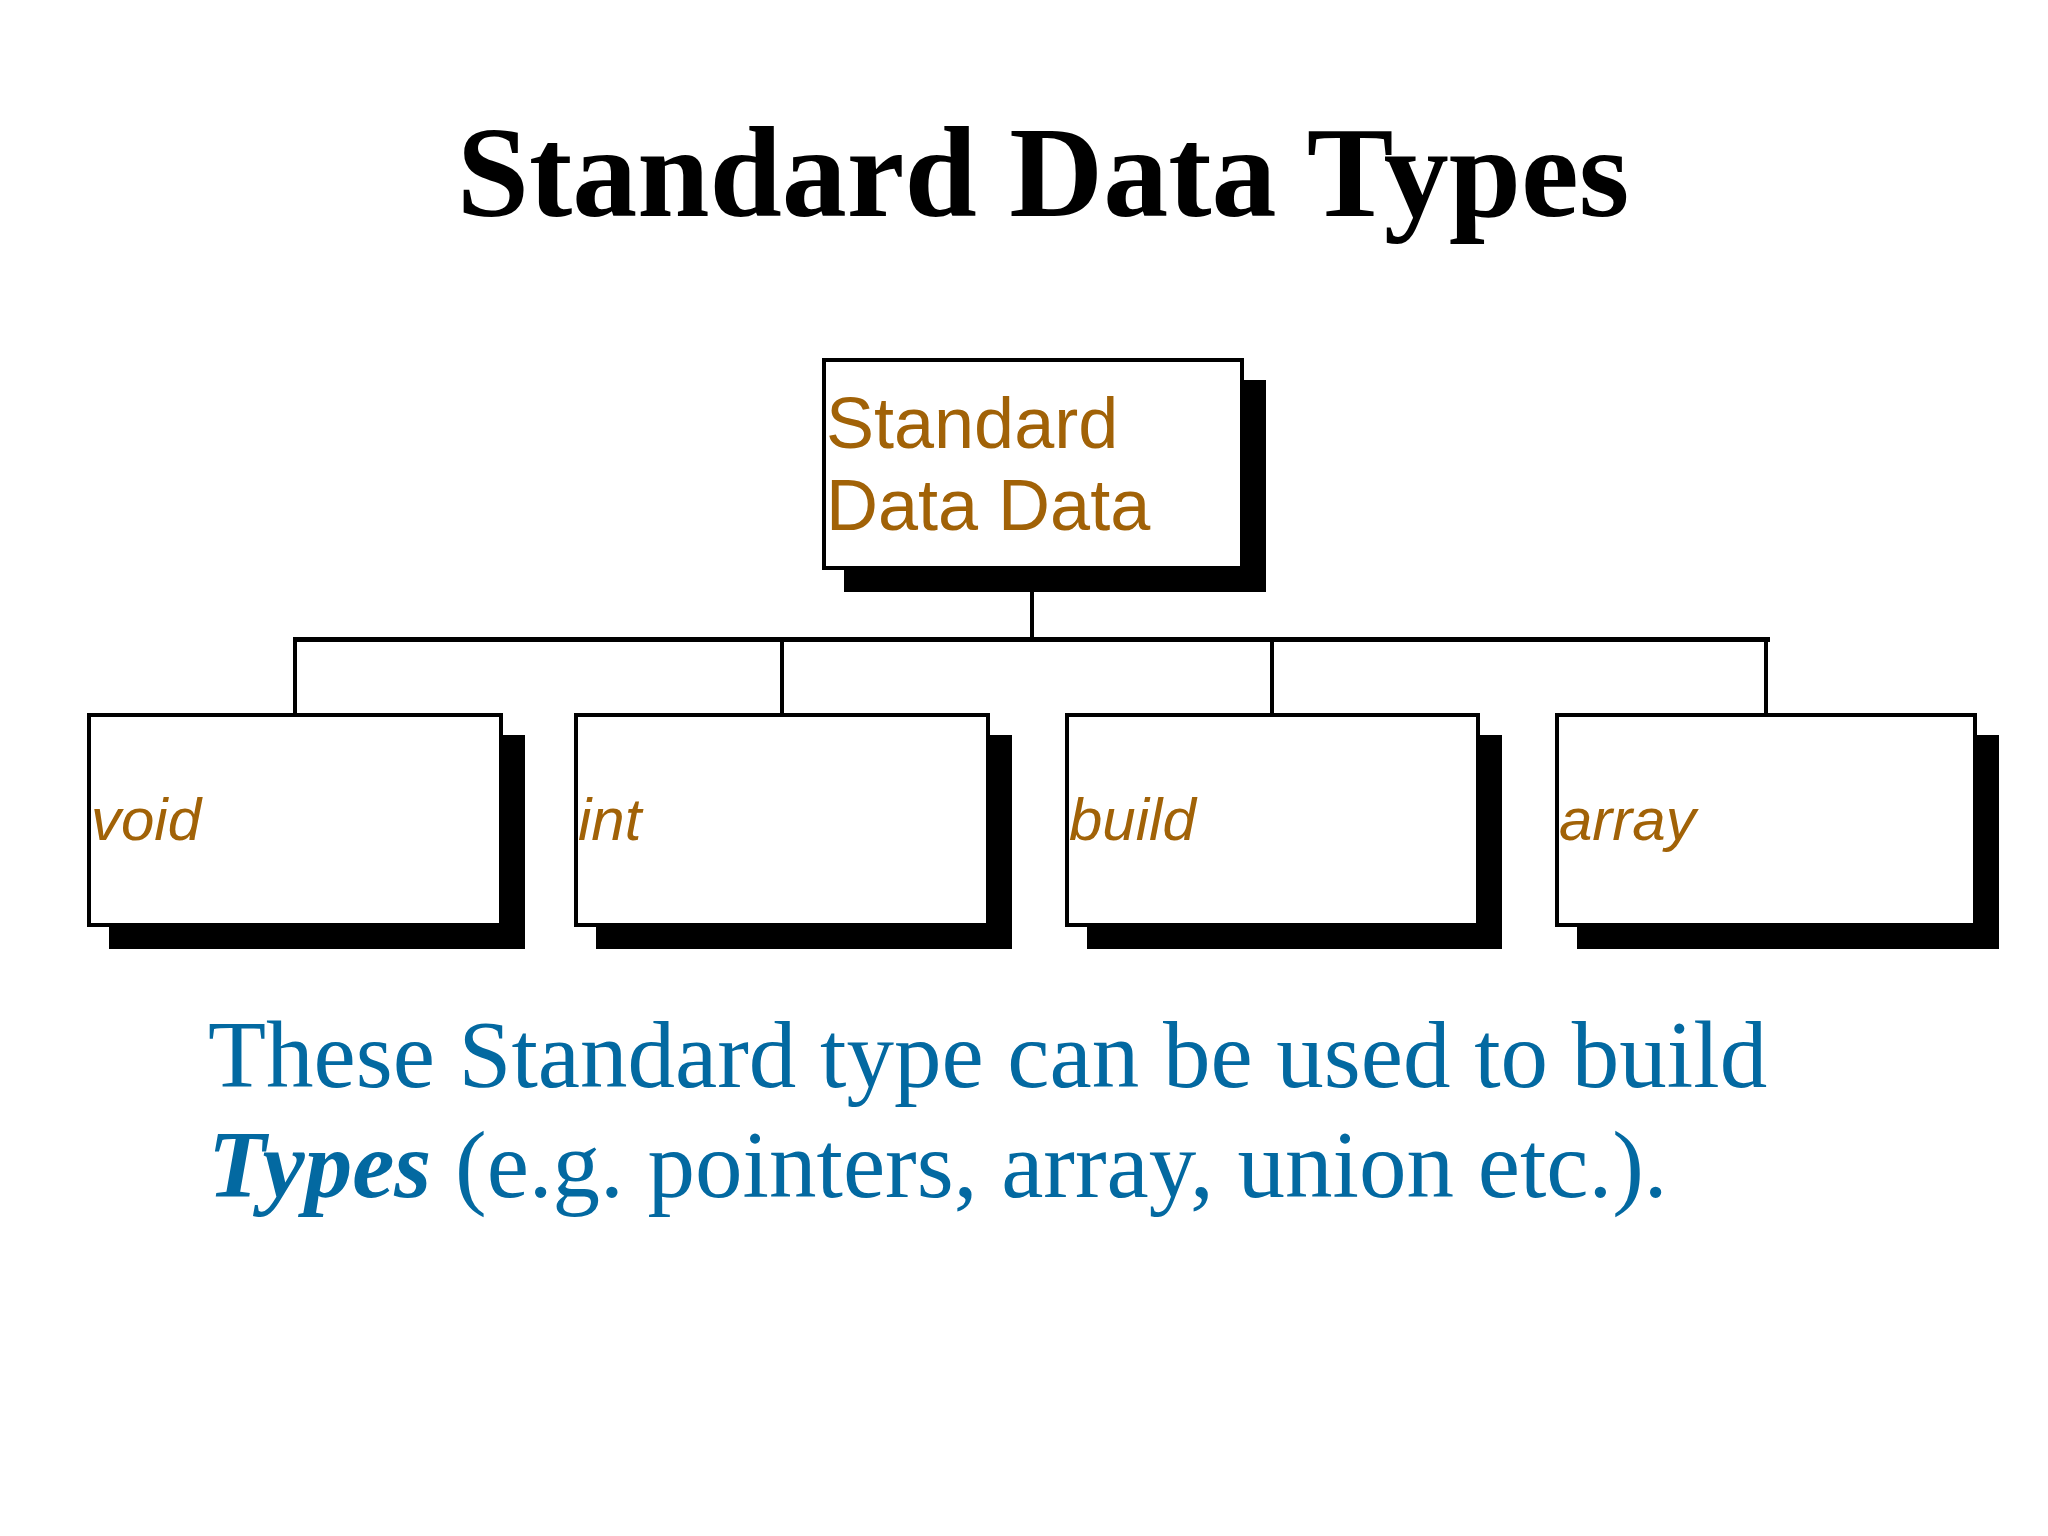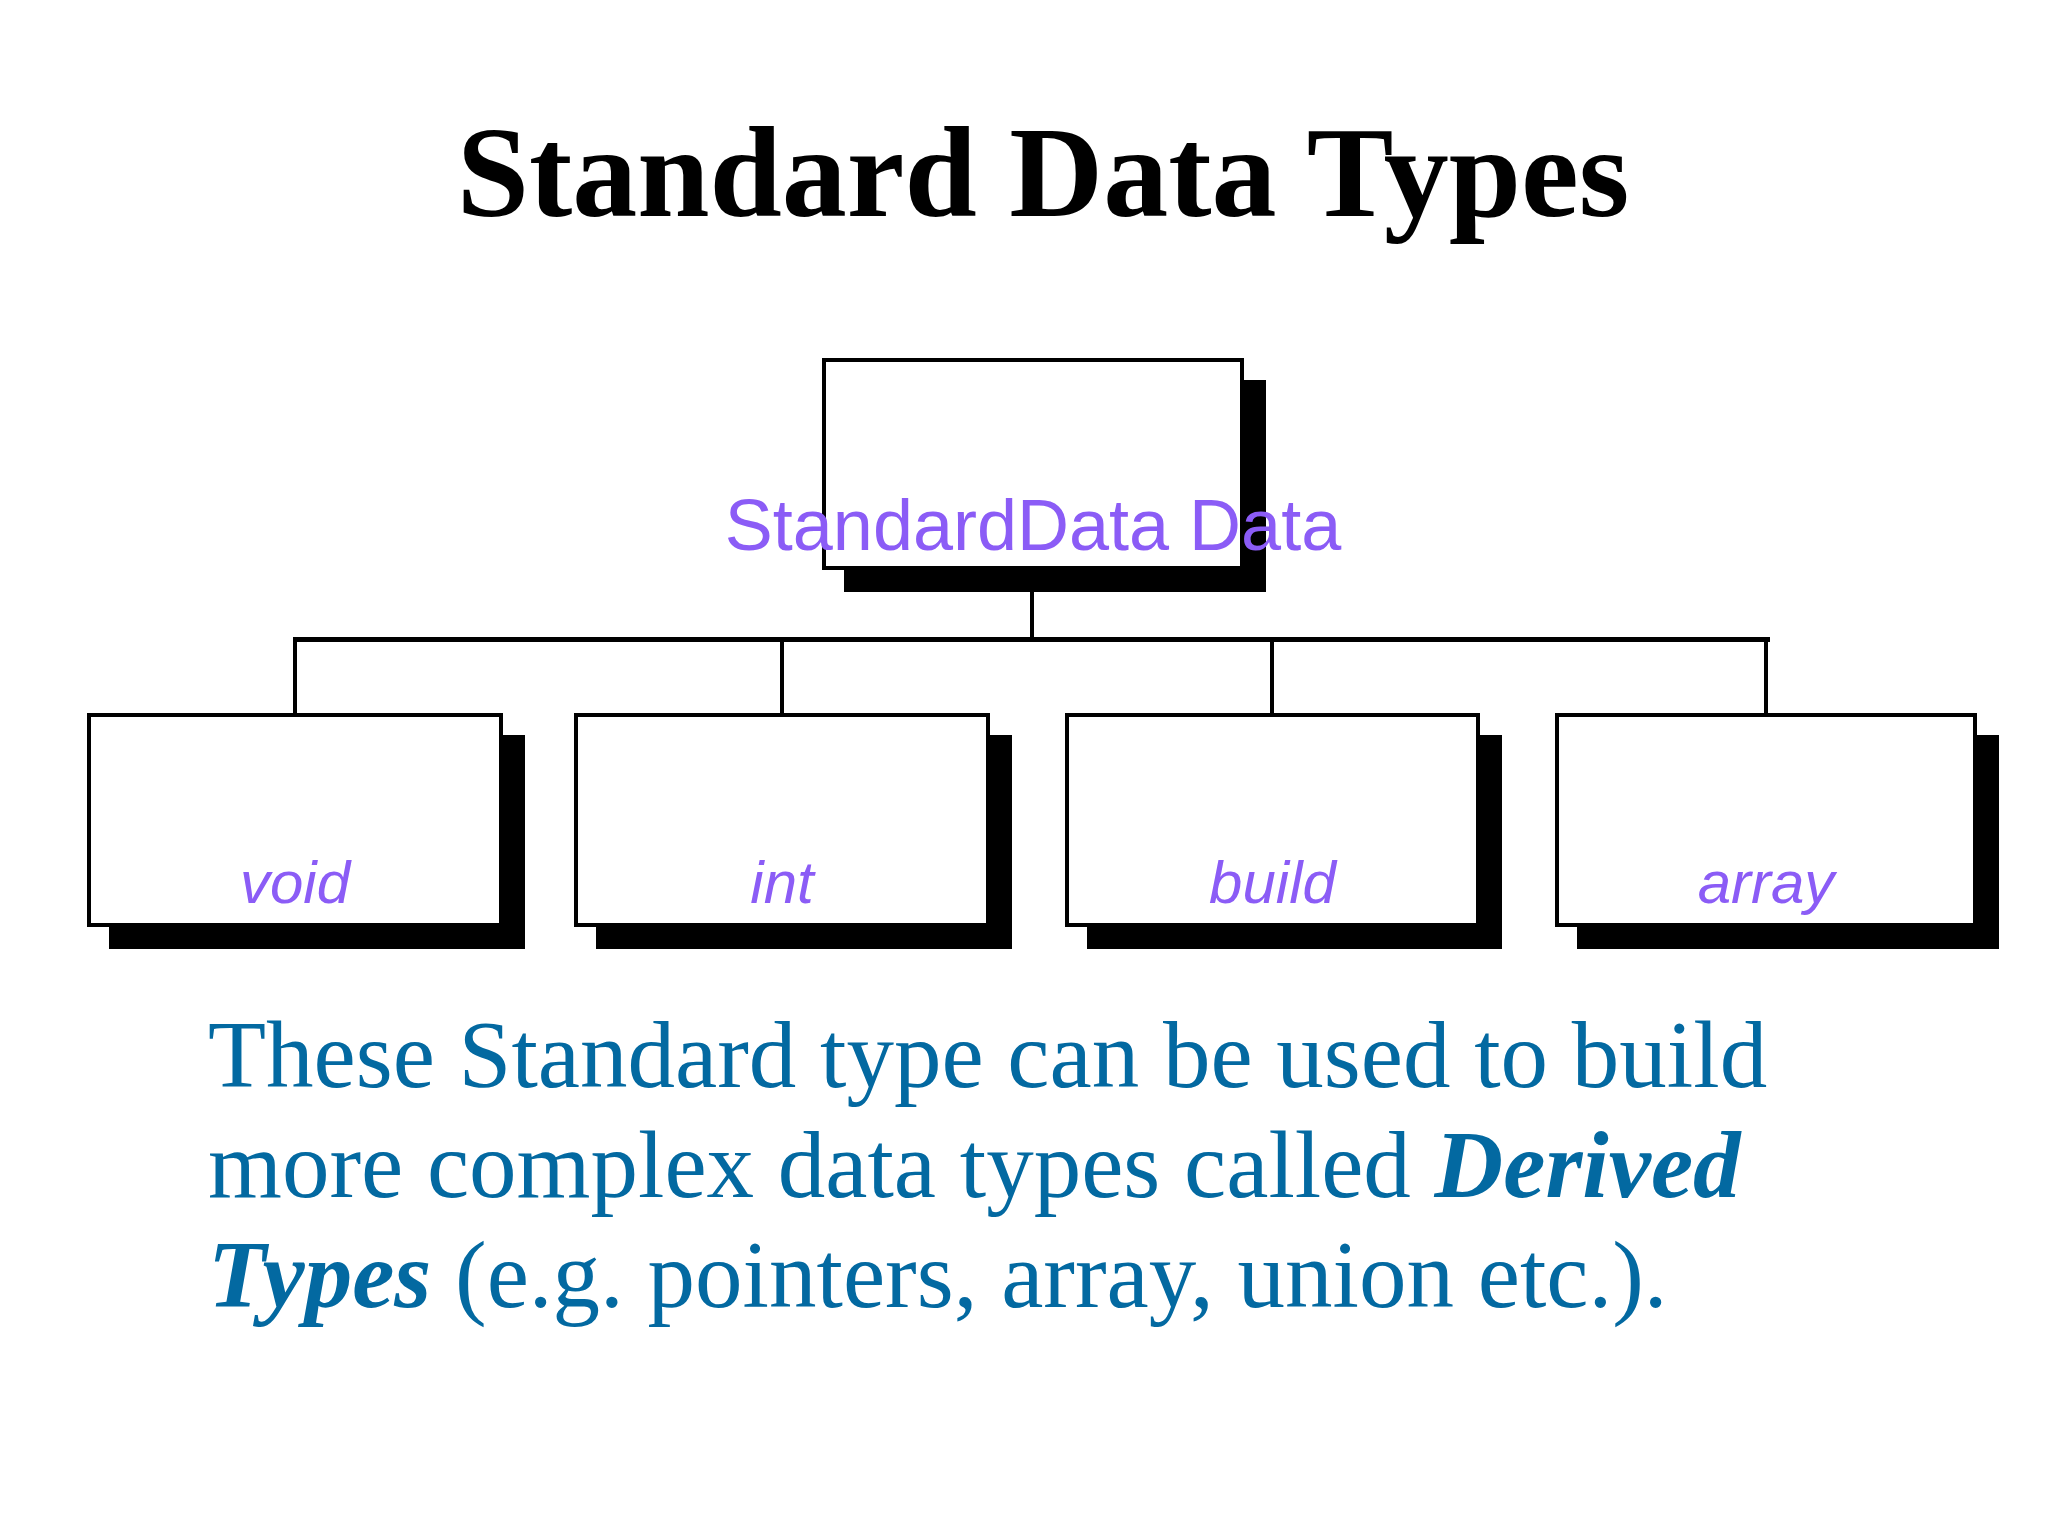--- a/index.html
+++ b/index.html
@@ -28,25 +28,25 @@
   }
 
   
   .node {
     position: absolute;
     box-sizing: border-box;
     background: #ffffff;
     border: 4px solid #000000;
     box-shadow: 22px 22px 0 #000000;
     display: flex;
-    flex-direction: row;
-    align-items: flex-end;
+    flex-direction: column;
+    align-items: flex-start;
     justify-content: center;
     text-align: center;
-    color: #8b5cf6;
+    color: #a16207;
   }
   .root-node {
     left: 822px; top: 358px; width: 422px; height: 212px;
     font-family: "Liberation Sans", sans-serif;
     font-size: 72px;
     line-height: 82px;
     font-weight: 400;
   }
   .root-line { display: block; white-space: nowrap; }
   .child-node {
@@ -117,17 +117,16 @@
       <span>build</span>
     </div>
     <div class="node child-node node-float">
       <span>array</span>
     </div>
 
   </section>
 
   <p class="body-text">
     <span class="line"><span>These Standard type can be used to build</span></span>
-    <span class="line"><span>more complex data types called </span><span class="bi">Derived</span></span>
     <span class="line"><span class="bi">Types</span><span> (e.g. pointers, array, union etc.).</span></span>
   </p>
 
 </div>
 
 </body></html>

